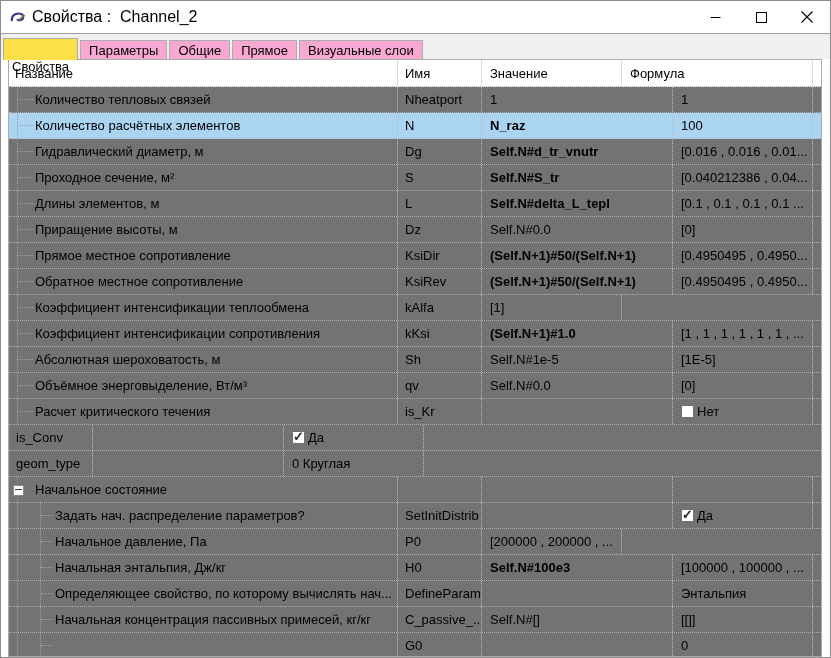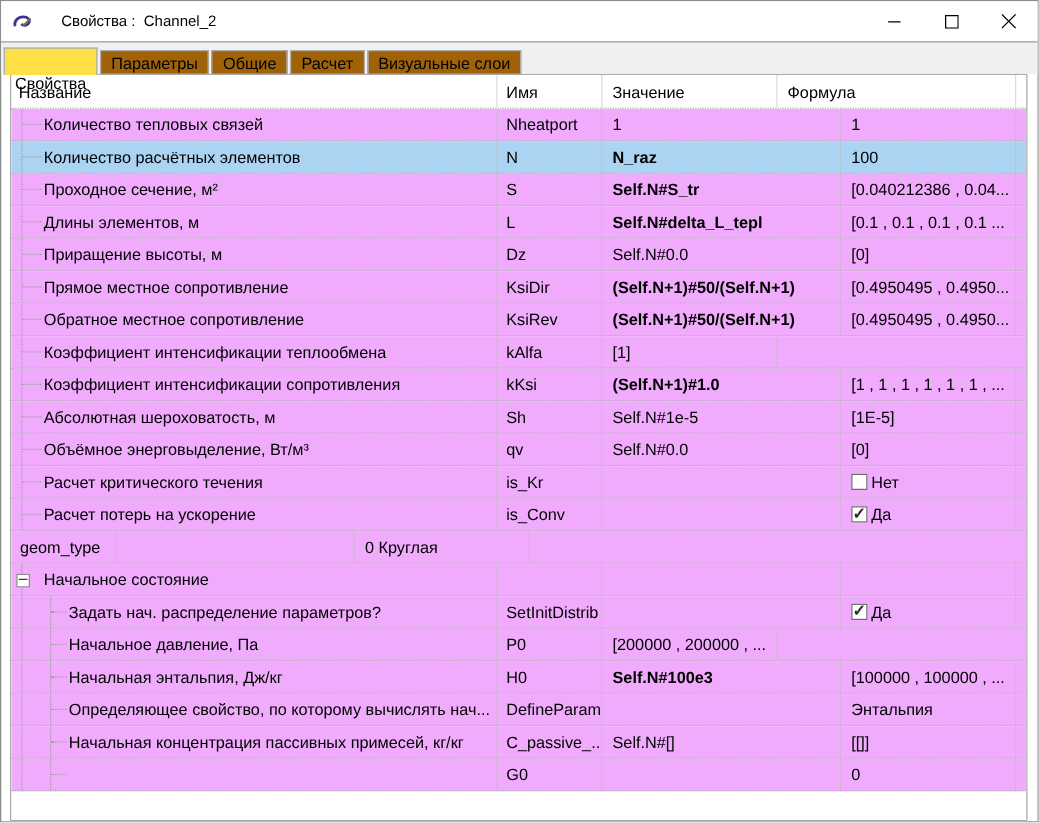--- a/index.html
+++ b/index.html
@@ -4,34 +4,34 @@
 <style>
   html,body{margin:0;padding:0;}
   body{
     width:831px;height:658px;overflow:hidden;
     font-family:"Liberation Sans", sans-serif;font-size:13px;color:#000;background:#fff;
   }
   .window{width:829px;height:656px;border:1px solid #8c8c8c;display:flex;flex-direction:column;background:#fff;}
   
   .titlebar{height:32px;flex:0 0 auto;display:flex;align-items:center;padding-left:9px;background:#fff;}
   .appicon{width:17px;height:16px;flex:0 0 auto;}
-  .title{margin-left:22px;font-size:12px;white-space:pre;}
+  .title{margin-left:5px;font-size:16px;white-space:pre;}
   .winbtns{margin-left:auto;display:flex;height:100%;}
   .wbtn{width:46px;height:100%;display:flex;align-items:center;justify-content:center;cursor:default;}
   
   .tabstrip{flex:0 0 auto;background:#f0f0f0;border-top:1px solid #9d9d9d;display:flex;align-items:flex-end;padding:3px 0 0 2px;height:22px;position:relative;z-index:2;}
-  .tab{box-sizing:border-box;height:19px;padding:2px 8px 0 8px;margin-right:2px;background:#a16207;border:1px solid #acacac;border-bottom:none;white-space:nowrap;}
+  .tab{box-sizing:border-box;height:19px;padding:2px 8px 0 8px;margin-right:2px;background:#f9a8d4;border:1px solid #acacac;border-bottom:none;white-space:nowrap;}
   .tab.active{background:#fde047;height:22px;padding-top:20px;margin-bottom:-1px;position:relative;z-index:3;}
   
   .panel{flex:1;margin:0 8px 0 7px;border:1px solid #ababab;background:#fff;overflow:hidden;display:flex;flex-direction:column;position:relative;z-index:1;}
   .thead{display:flex;height:26px;flex:0 0 auto;border-bottom:1px dotted #b2b2b2;}
   .th{box-sizing:border-box;display:flex;align-items:center;padding-left:8px;border-right:1px solid #dcdcdc;overflow:hidden;white-space:nowrap;}
   .th.c-name{padding-left:6px;}
   .tbody{flex:1;overflow:hidden;}
-  .row{display:flex;height:25px;border-bottom:1px dotted #b2b2b2;background:#f0abfc;}
+  .row{display:flex;height:25px;border-bottom:1px dotted #b2b2b2;background:#737373;}
   .row.selected{background:var(--sel,#abd3f2);}
   .cell{box-sizing:border-box;height:100%;display:flex;align-items:center;overflow:hidden;white-space:nowrap;border-right:1px dotted #bdbdbd;}
   .c-name{width:389px;position:relative;}
   .c-imia{width:84px;padding-left:7px;}
   .c-formula{width:191px;padding-left:8px;}
   .c-value{width:140px;padding-left:8px;}
   .c-tail{flex:1;border-right:none;}
   .c-formula.bold .ftext{font-weight:bold;}
   
   .t{position:absolute;top:0;height:100%;border-left:1px dotted #9f9f9f;}
@@ -76,21 +76,21 @@
             <line x1="11.5" y1="0.5" x2="0.5" y2="11.5" stroke="#000" stroke-width="1.1"></line>
           </svg>
       </div>
     </div>
   </div>
 
   <div class="tabstrip">
     <div class="tab active">Свойства</div>
     <div class="tab">Параметры</div>
     <div class="tab">Общие</div>
-    <div class="tab">Расчет</div>
+    <div class="tab">Прямое</div>
     <div class="tab">Визуальные слои</div>
   </div>
 
   <div class="panel">
     <div class="thead">
       <div class="th c-name">Название</div>
       <div class="th c-imia">Имя</div>
       <div class="th c-value">Значение</div>
       <div class="th c-formula">Формула</div>
       <div class="th c-tail"></div>
@@ -127,20 +127,37 @@
           </div>
           <div class="cell c-value">
             <span class="vtext">100</span>
           </div>
           <div class="cell c-tail"></div>
         </div>
         <div class="row lvl1">
           <div class="cell c-name">
             <span class="t t1"></span>
             <span class="b b1"></span>
+            <span class="ntext">Гидравлический диаметр, м</span>
+          </div>
+          <div class="cell c-imia">
+            <span class="itext">Dg</span>
+          </div>
+          <div class="cell c-formula bold">
+            <span class="ftext">Self.N#d_tr_vnutr</span>
+          </div>
+          <div class="cell c-value">
+            <span class="vtext">[0.016 , 0.016 , 0.01...</span>
+          </div>
+          <div class="cell c-tail"></div>
+        </div>
+        <div class="row lvl1">
+          <div class="cell c-name">
+            <span class="t t1"></span>
+            <span class="b b1"></span>
             <span class="ntext">Проходное сечение, м²</span>
           </div>
           <div class="cell c-imia">
             <span class="itext">S</span>
           </div>
           <div class="cell c-formula bold">
             <span class="ftext">Self.N#S_tr</span>
           </div>
           <div class="cell c-value">
             <span class="vtext">[0.040212386 , 0.04...</span>
@@ -290,25 +307,20 @@
             <span class="itext">is_Kr</span>
           </div>
           <div class="cell c-formula"></div>
           <div class="cell c-value">
             <span class="cb"></span>
             <span class="vtext">Нет</span>
           </div>
           <div class="cell c-tail"></div>
         </div>
         <div class="row lvl1">
-          <div class="cell c-name">
-            <span class="t t1"></span>
-            <span class="b b1"></span>
-            <span class="ntext">Расчет потерь на ускорение</span>
-          </div>
           <div class="cell c-imia">
             <span class="itext">is_Conv</span>
           </div>
           <div class="cell c-formula"></div>
           <div class="cell c-value">
             <span class="cb on"></span>
             <span class="vtext">Да</span>
           </div>
           <div class="cell c-tail"></div>
         </div>

